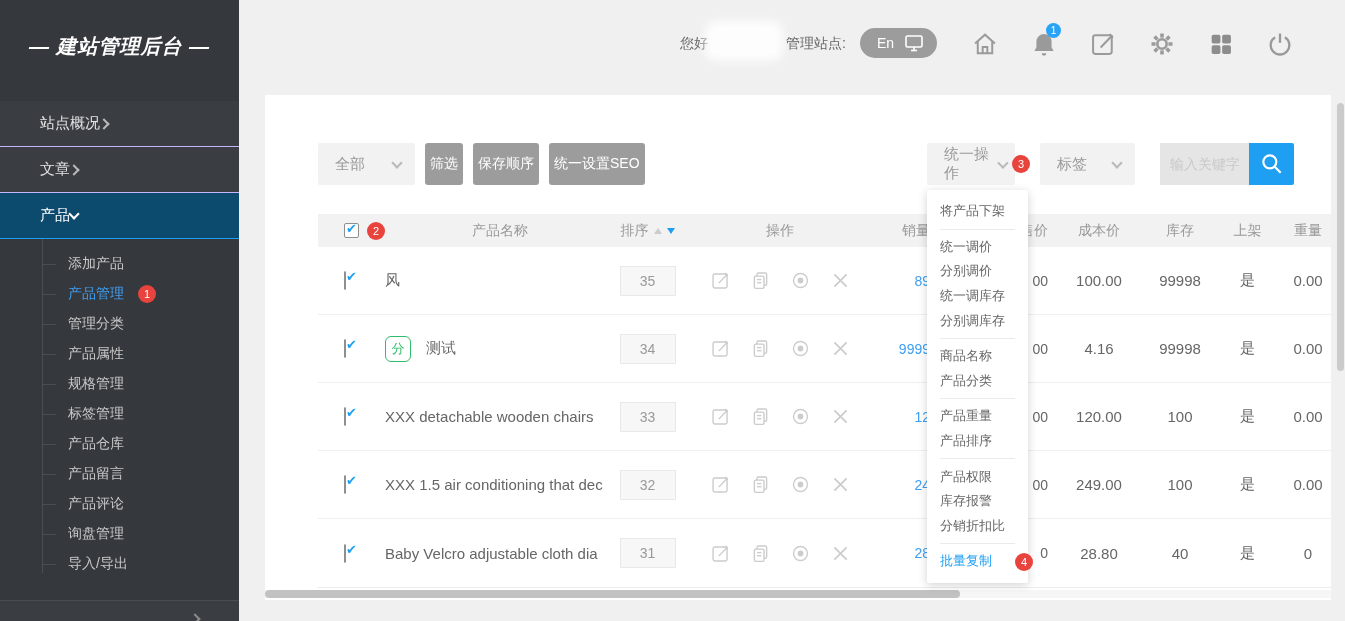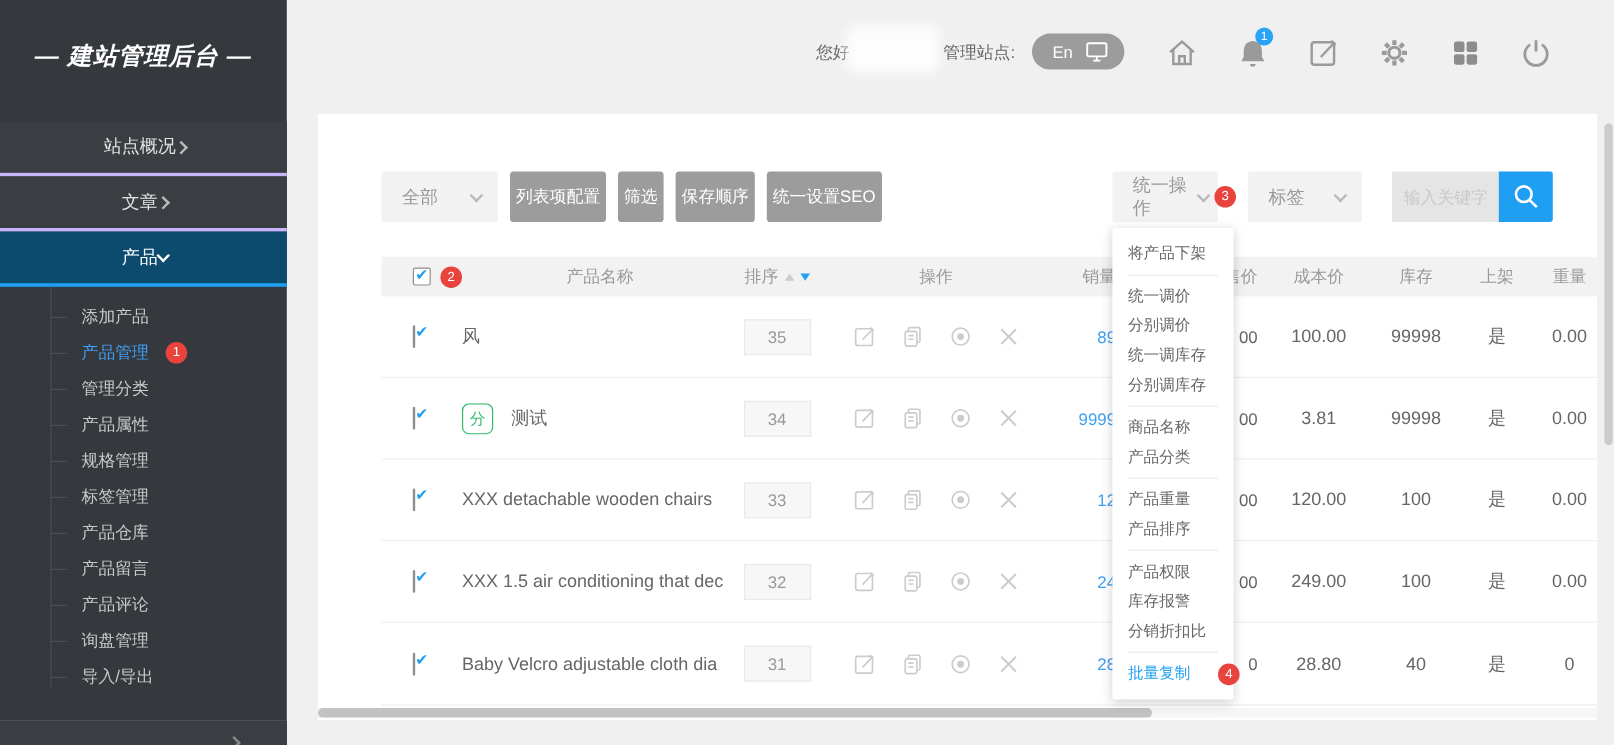--- a/index.html
+++ b/index.html
@@ -3,21 +3,21 @@
 <meta charset="utf-8">
 <style>
   * { margin:0; padding:0; box-sizing:border-box; }
   html,body { width:1345px; height:621px; overflow:hidden; }
   body { font-family:"Liberation Sans","DejaVu Sans",sans-serif; background:#f0f0f0; position:relative; }
 
   
   .sidebar { position:absolute; left:0; top:0; width:239px; height:621px; background:#35383d; z-index:5; }
   .logo { color:#fff; font-size:20px; font-weight:bold; text-align:center; margin-top:33px; letter-spacing:1px; white-space:nowrap;font-style:italic; }
   .mainmenu { margin-top:41px; }
-  .mm-item { height:46px; display:flex; align-items:center; justify-content:center; padding:0 38px 0 40px; color:#e3e3e3; font-size:15px; background:#3a3d42; border-bottom:3px solid #c4b5fd; cursor:pointer; }
+  .mm-item { height:46px; display:flex; align-items:center; justify-content:flex-start; padding:0 38px 0 40px; color:#e3e3e3; font-size:15px; background:#3a3d42; border-bottom:1px solid #c4b5fd; cursor:pointer; }
   .mm-item.active { background:#0c4a6e; color:#fff; border-bottom-color:#1e9ff2; }
   .chev { width:8px; height:8px; border-right:2px solid #b9b9b9; border-bottom:2px solid #b9b9b9; transform:rotate(-45deg); margin-top:0; }
   .mm-item.active .chev { border-color:#fff; transform:rotate(45deg); margin-top:-4px; }
   .submenu { list-style:none; padding:10px 0 8px 0; position:relative; }
   .submenu:before { content:""; position:absolute; left:42px; top:0; bottom:14px; width:1px; background:#4a4d53; }
   .sm-item { height:30px; display:flex; align-items:center; color:#c9c9c9; font-size:14px; padding-left:68px; position:relative; cursor:pointer; }
   .sm-item:before { content:""; position:absolute; left:42px; top:50%; width:14px; height:1px; background:#4a4d53; }
   .sm-item.active { color:#3f9ff2; }
   .sidebar-div { position:absolute; left:0; right:0; top:600px; height:1px; background:#4a4d52; }
   .sidebar-next { position:absolute; left:0; right:0; top:601px; bottom:0; background:#3a3d42; }
@@ -239,21 +239,20 @@
 </header>
 
 <main class="panel">
 
   <div class="toolbar">
     <div class="tsel sel-cat">
       <span>全部</span>
       <span class="chev"></span>
     </div>
     <div class="btnrow">
-  <button class="gbtn">列表项配置</button>
 
 
   <button class="gbtn">筛选</button>
 
   <button class="gbtn">保存顺序</button>
 
 
   <button class="gbtn">统一设置SEO</button>
 </div>
     <div class="tsel sel-batch">
@@ -358,21 +357,21 @@
             <circle cx="12" cy="12" r="8"></circle>
             <circle cx="12" cy="12" r="2.5" fill="#ccc"></circle>
           </svg>
       <svg class="aicon" viewBox="0 0 24 24" stroke="#ccc" stroke-width="2">
             <line x1="5" y1="5" x2="19" y2="19"></line>
             <line x1="19" y1="5" x2="5" y2="19"></line>
           </svg>
     </div>
     <div class="c-right sales">9999</div>
     <div class="c-right price-tail">00</div>
-    <div class="c-center">3.81</div>
+    <div class="c-center">4.16</div>
     <div class="c-center">99998</div>
     <div class="c-center">是</div>
     <div class="c-center">0.00</div>
   </div>
 
   <div class="trow grid">
     <div><span class="cb"></span></div>
     <div class="namecell">
 
       <span class="nm">XXX detachable wooden chairs</span>

